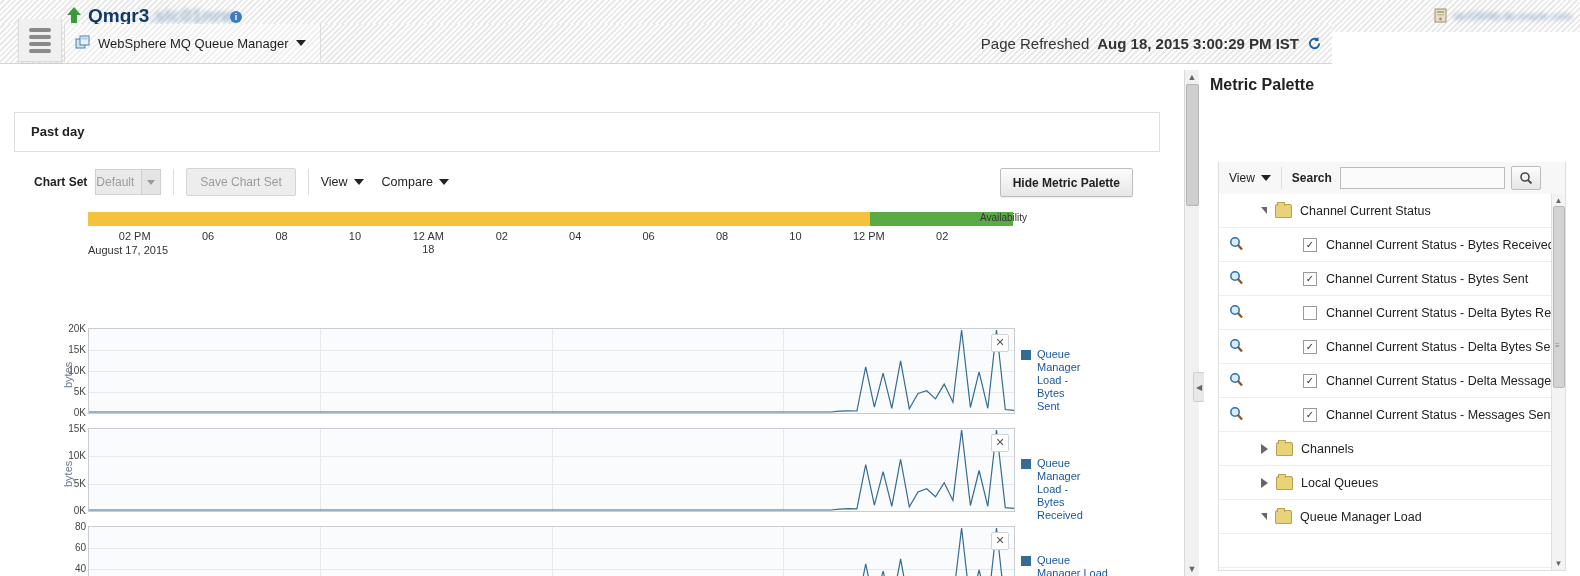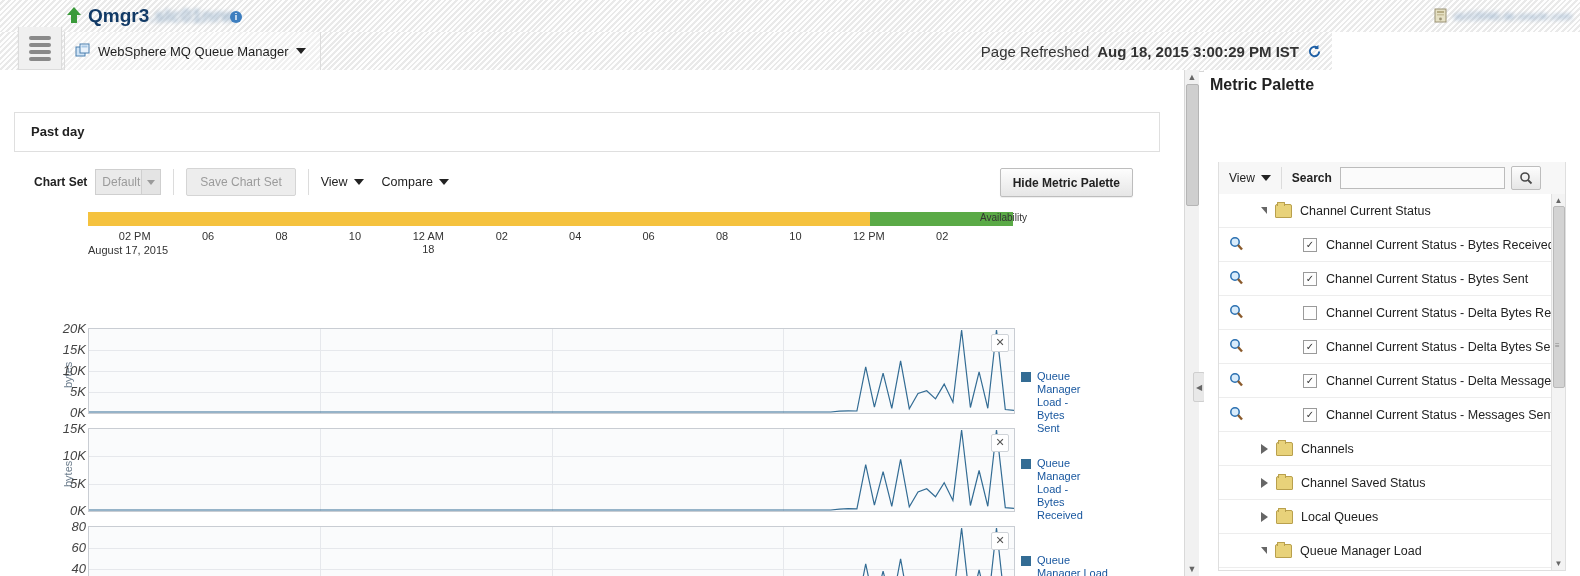--- a/index.html
+++ b/index.html
@@ -31,21 +31,21 @@
     letter-spacing:0px;
   }
   .info-icon{
     position:absolute;left:230px;top:11px;width:12px;height:12px;border-radius:50%;
     background:#3d7ebf;color:#fff;font-size:9px;line-height:12px;text-align:center;font-weight:bold;
   }
   .host-right{position:absolute;right:8px;top:8px;display:flex;align-items:center;gap:6px;}
   .host-blur{filter:blur(2.3px);color:#7d9ec0;font-size:11px;white-space:nowrap;}
 
   
-  .subbar{position:absolute;left:0;top:32px;width:1332px;height:39px;border-bottom:1px solid #d6d6d6;}
+  .subbar{position:absolute;left:0;top:24px;width:1332px;height:39px;border-bottom:1px solid #d6d6d6;}
   .hamburger{
     position:absolute;left:18px;top:-5px;width:42px;height:42px;
     background:#f0f0f0;border:1px solid #dcdcdc;border-top:none;
     display:flex;flex-direction:column;justify-content:center;align-items:center;gap:3px;
     box-shadow:0 1px 2px rgba(0,0,0,.08);
   }
   .hamburger i{display:block;width:22px;height:4px;background:#8a8a8a;border-radius:2px;}
   .qm-menu{
     position:absolute;left:64px;top:0px;height:38px;
     display:flex;align-items:center;gap:7px;padding:0 14px 0 10px;
@@ -85,21 +85,21 @@
 
   
   .chartset-bar{
     position:absolute;left:14px;top:92px;width:1144px;height:40px;
     display:flex;align-items:center;
   }
   .cs-label{font-size:12px;font-weight:bold;color:#222;margin-left:20px;margin-right:8px;}
   .cs-select{
     display:flex;align-items:stretch;border:1px solid #cfcfcf;background:#eaeaea;height:24px;width:64px;
   }
-  .cs-select .val{flex:1;font-size:12px;color:#9b9b9b;display:flex;align-items:center;padding-left:6px;}
+  .cs-select .val{flex:1;font-size:12px;color:#9b9b9b;display:flex;align-items:center;}
   .cs-select .arrow{
     width:18px;border-left:1px solid #cfcfcf;background:#e4e4e4;
     display:flex;align-items:center;justify-content:center;
   }
   .cs-select .arrow i{width:0;height:0;border-left:4px solid transparent;border-right:4px solid transparent;border-top:5px solid #9b9b9b;}
   .vsep{width:1px;height:26px;background:#dcdcdc;margin:0 12px;}
   .btn-disabled{
     height:26px;padding:0 13px;border:1px solid #d5d5d5;background:#ededed;
     font-size:12px;color:#9b9b9b;display:flex;align-items:center;border-radius:2px;
   }
@@ -125,21 +125,21 @@
   .tick .sub{display:block;font-size:11px;}
   .axis-date{position:absolute;font-size:11px;color:#333;white-space:nowrap;}
 
   
   .chart-block{position:absolute;left:0;}
   .yaxis-title{
     position:absolute;font-size:11px;color:#6b7c8c;
     transform:rotate(-90deg);transform-origin:left top;white-space:nowrap;
   }
   .ylabels{position:absolute;width:44px;}
-  .ylab{position:absolute;right:0;font-size:13px;color:#444;transform:translateY(-50%);white-space:nowrap;font-style:italic;}
+  .ylab{position:absolute;right:0;font-size:10px;color:#444;transform:translateY(-50%);white-space:nowrap;}
   .plot{
     position:absolute;border:1px solid #c9cdd3;background:#fafbfc;overflow:hidden;
   }
   .gridline{position:absolute;left:0;right:0;height:1px;background:#e6e8ec;}
   .vgrid{position:absolute;top:0;bottom:0;width:1px;background:#e6e8ec;}
   .plot svg{position:absolute;left:0;top:0;}
   .chart-close{
     position:absolute;width:16px;height:16px;border:1px solid #cfd3d8;background:#fff;
     font-size:11px;color:#555;line-height:14px;text-align:center;cursor:pointer;border-radius:2px;
   }
@@ -342,21 +342,21 @@
           <div class="gridline" style="top: 42px;"></div>
           <div class="gridline" style="top: 63px;"></div>
           <div class="vgrid" style="left: 231.25px;"></div>
           <div class="vgrid" style="left: 462.5px;"></div>
           <div class="vgrid" style="left: 693.75px;"></div>
           <svg width="925" height="84">
             <path d="M0.0 83.0 L8.7 83.0 L17.5 83.0 L26.2 83.0 L34.9 83.0 L43.6 83.0 L52.4 83.0 L61.1 83.0 L69.8 83.0 L78.5 83.0 L87.3 83.0 L96.0 83.0 L104.7 83.0 L113.4 83.0 L122.2 83.0 L130.9 83.0 L139.6 83.0 L148.3 83.0 L157.1 83.0 L165.8 83.0 L174.5 83.0 L183.3 83.0 L192.0 83.0 L200.7 83.0 L209.4 83.0 L218.2 83.0 L226.9 83.0 L235.6 83.0 L244.3 83.0 L253.1 83.0 L261.8 83.0 L270.5 83.0 L279.2 83.0 L288.0 83.0 L296.7 83.0 L305.4 83.0 L314.2 83.0 L322.9 83.0 L331.6 83.0 L340.3 83.0 L349.1 83.0 L357.8 83.0 L366.5 83.0 L375.2 83.0 L384.0 83.0 L392.7 83.0 L401.4 83.0 L410.1 83.0 L418.9 83.0 L427.6 83.0 L436.3 83.0 L445.0 83.0 L453.8 83.0 L462.5 83.0 L471.2 83.0 L480.0 83.0 L488.7 83.0 L497.4 83.0 L506.1 83.0 L514.9 83.0 L523.6 83.0 L532.3 83.0 L541.0 83.0 L549.8 83.0 L558.5 83.0 L567.2 83.0 L575.9 83.0 L584.7 83.0 L593.4 83.0 L602.1 83.0 L610.8 83.0 L619.6 83.0 L628.3 83.0 L637.0 83.0 L645.8 83.0 L654.5 83.0 L663.2 83.0 L671.9 83.0 L680.7 83.0 L689.4 83.0 L698.1 83.0 L706.8 83.0 L715.6 83.0 L724.3 83.0 L733.0 83.0 L741.7 83.0 L750.5 82.2 L759.2 81.8 L767.9 82.0 L776.7 37.9 L785.4 78.1 L794.1 44.1 L802.8 79.3 L811.6 31.8 L820.3 79.7 L829.0 64.5 L837.7 61.7 L846.5 69.9 L855.2 55.1 L863.9 73.2 L872.6 1.0 L881.4 78.5 L890.1 42.8 L898.8 79.3 L907.5 1.0 L916.3 80.5 L925.0 81.4 " fill="none" stroke="#336c94" stroke-width="1.2"></path>
           </svg>
         </div>
         <div class="chart-close" style="left: 991px; top: 6px;">✕</div>
-        <div class="legend" style="left: 1021px; top: 42px; justify-content: center;">
+        <div class="legend" style="left: 1021px; top: 20px; justify-content: center;">
           <span class="swatch" style="background: rgb(51, 108, 148);"></span>
           <span class="ltxt">Queue Manager Load - Bytes Sent</span>
         </div>
       </div>
 
     <div class="chart-block" id="chart-1" style="top:358px;">
         <div class="yaxis-title" style="left: 62px; top: 59px;">bytes</div>
         <div class="ylabels" style="left: 42px; top: 0px; height: 82px;">
           <div class="ylab" style="top: 0px;">15K</div>
           <div class="ylab" style="top: 27.3333px;">10K</div>
@@ -489,25 +489,20 @@
             <span>Channel Current Status - Messages Sent/R</span>
           </div>
           <div class="tree-row">
             <span class="tri-right" style="margin-left: 42px; margin-right: 8px;"></span>
             <span class="folder" style="margin-right: 8px;"></span>
             <span>Channels</span>
           </div>
           <div class="tree-row">
             <span class="tri-right" style="margin-left: 42px; margin-right: 8px;"></span>
             <span class="folder" style="margin-right: 8px;"></span>
-            <span>Channel Saved Status</span>
-          </div>
-          <div class="tree-row">
-            <span class="tri-right" style="margin-left: 42px; margin-right: 8px;"></span>
-            <span class="folder" style="margin-right: 8px;"></span>
             <span>Local Queues</span>
           </div>
           <div class="tree-row">
             <span class="tri-down" style="margin-left: 42px; margin-right: 8px;"></span>
             <span class="folder" style="margin-right: 8px;"></span>
             <span>Queue Manager Load</span>
           </div>
           <div class="tree-row"></div>
         </div>
       <div class="palette-scroll">

